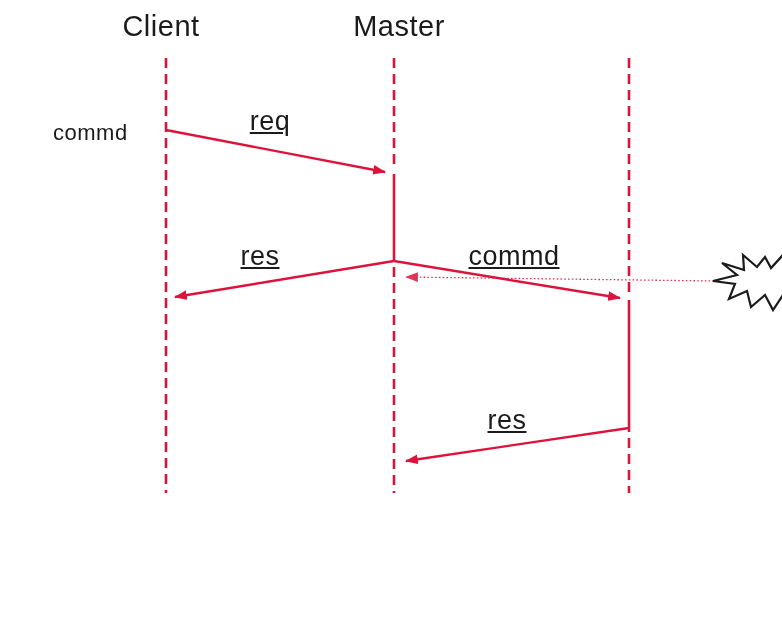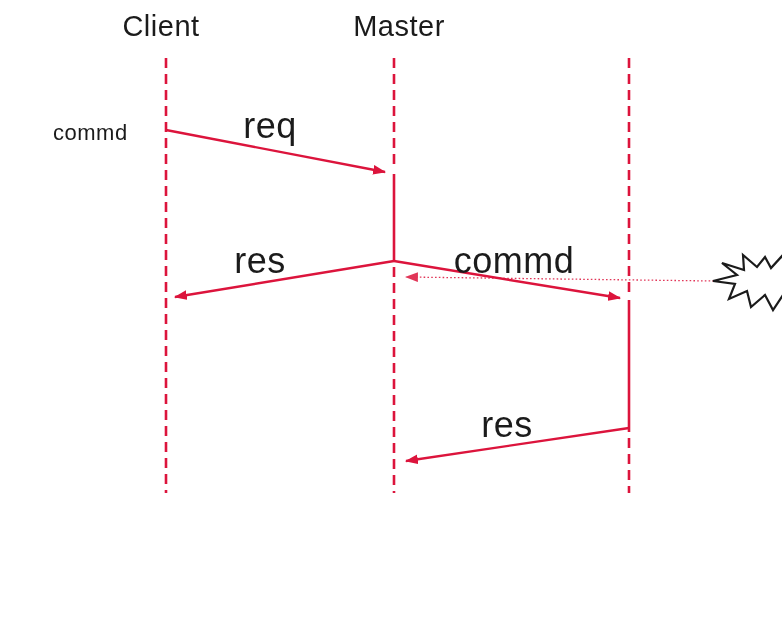--- a/index.html
+++ b/index.html
@@ -26,22 +26,23 @@
     color: var(--text);
     white-space: nowrap;
     line-height: 1;
     letter-spacing: 0.5px;
   }
   .actor-label {
     font-size: 29px;
     transform: translateX(-50%);
   }
   .msg-label {
-    font-size: 36px;
+    font-size: 27px;
     transform: translateX(-50%);
+    text-decoration: underline;
   }
   .note-label {
     font-size: 22px;
   }
 
   
   .lifeline-dashed {
     stroke: var(--accent);
     stroke-width: 2.6;
     stroke-dasharray: 10 6;

